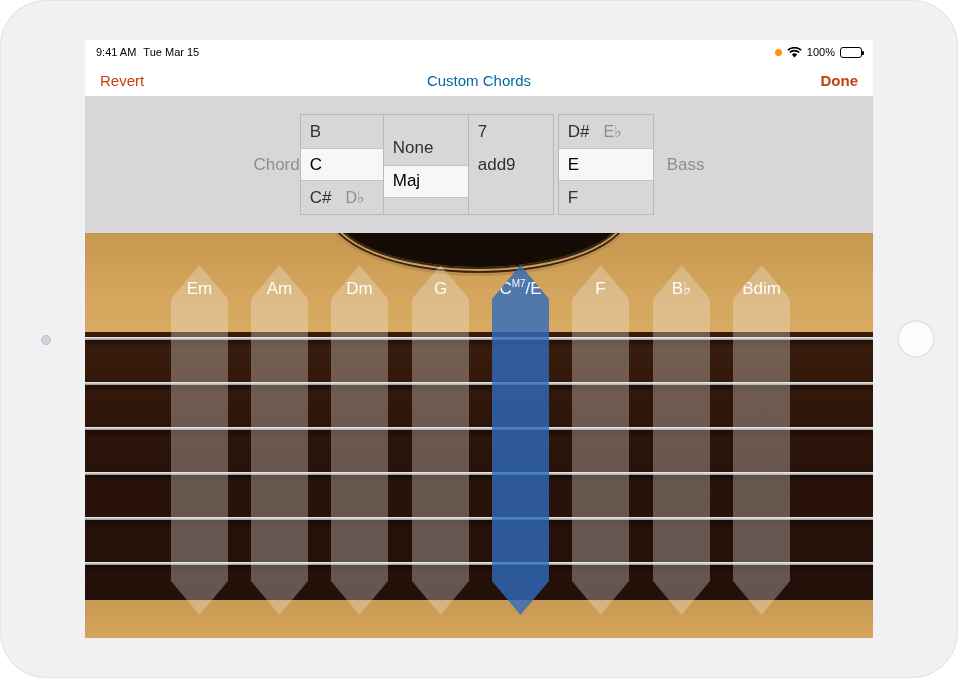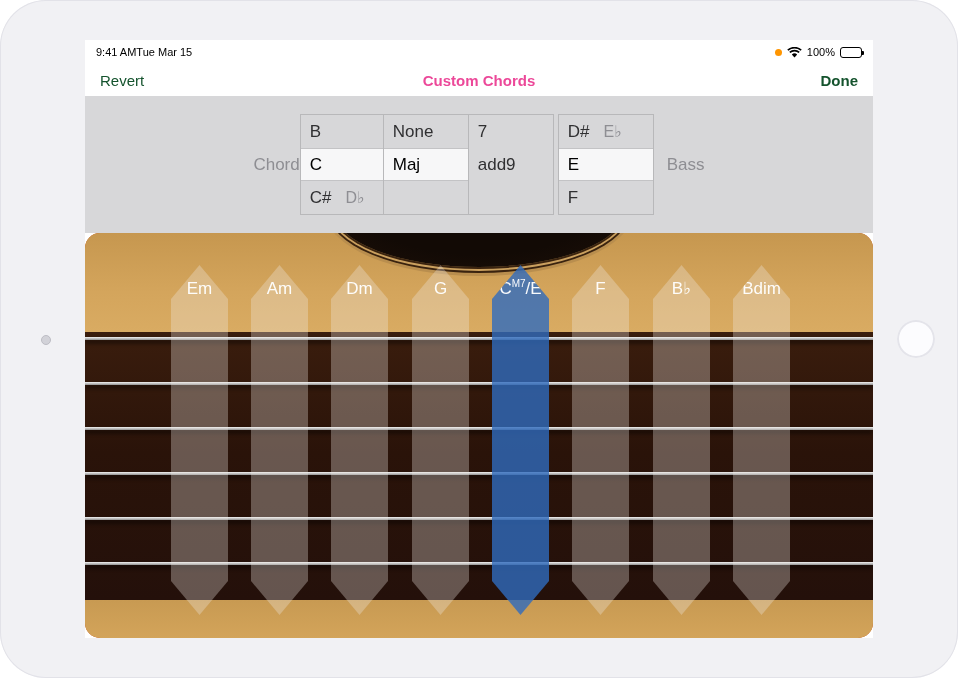--- a/index.html
+++ b/index.html
@@ -27,69 +27,69 @@
     position:absolute; left:85px; top:40px; width:788px; height:598px;
     background:#ffffff; overflow:hidden;
     display:flex; flex-direction:column;
   }
 
   
   .status-bar {
     height:24px; flex:0 0 24px; display:flex; justify-content:space-between;
     align-items:center; padding:0 11px; font-size:11px; font-weight:500; color:#000;
   }
-  .status-left { display:flex; align-items:center; }
+  .status-left { display:flex; gap:7px; align-items:center; }
   .status-right { display:flex; gap:5px; align-items:center; }
   .orange-dot { width:7px; height:7px; border-radius:50%; background:#ff9500; }
   .battery { position:relative; width:22px; height:11px; border:1px solid #000; border-radius:3px; padding:1px; box-sizing:border-box; }
   .battery-fill { width:100%; height:100%; background:#000; border-radius:1px; }
   .battery-nub { position:absolute; right:-3px; top:3px; width:2px; height:4px; background:#000; border-radius:0 1px 1px 0; }
 
   
   .nav-bar {
     height:32px; flex:0 0 32px; position:relative;
     display:flex; align-items:center; padding:0 15px;
   }
-  .nav-link { font-size:15px; color:#14532d; cursor:pointer; }
+  .nav-link { font-size:15px; color:#c2410c; cursor:pointer; }
   .nav-done { margin-left:auto; font-weight:700; }
   .nav-title {
     position:absolute; left:0; right:0; text-align:center;
-    font-size:15px; font-weight:700; color:#ec4899; pointer-events:none;
+    font-size:15px; font-weight:400; color:#0369a1; pointer-events:none;
   }
 
   
   .picker-area {
     height:137px; flex:0 0 137px; background:#d7d7d9;
     display:flex; align-items:center; justify-content:center;
   }
   .picker-row { display:flex; align-items:center; }
   .picker-side-label { font-size:17px; color:#8e8e93; }
   .picker-side-label.chord { }
   .picker-side-label.bass { margin-left:13px; }
   .wheel-group { display:flex; border:1px solid #b8b8ba; }
   .wheel-group.bass-group { margin-left:4px; }
   .picker-col { display:flex; flex-direction:column; }
   .picker-col + .picker-col { border-left:1px solid #b8b8ba; }
   .col-root { width:82px; }
-  .col-quality { width:84px; }
+  .col-quality { width:84px;justify-content:center; }
   .col-ext { width:84px; }
   .col-bass { width:94px; }
   .picker-cell {
     height:33px; display:flex; align-items:center; gap:14px;
     padding-left:9px; font-size:17px; color:#303032; cursor:pointer;
     box-sizing:border-box;
   }
   .picker-cell.selected {
     background:#f7f7f8; color:#000;
     border-top:1px solid #c3c3c5; border-bottom:1px solid #c3c3c5;
   }
   .picker-cell .alt { color:#8e8e93; font-size:16px; }
 
   
-  .guitar { flex:1; position:relative; background:#c2410c; overflow:hidden;border-radius:15px; }
+  .guitar { flex:1; position:relative; background:#c2410c; overflow:hidden; }
   .wood-top {
     position:absolute; left:0; right:0; top:0; height:99px;
     background:linear-gradient(180deg,#c6974f 0%,#d4a55c 60%,#d9ab62 100%);
     overflow:hidden;
   }
   .soundhole {
     position:absolute; left:50%; top:-78px; transform:translateX(-50%);
     width:290px; height:112px; border-radius:50%;
     background:radial-gradient(ellipse at center,#120a05 55%,#1d1008 100%);
     box-shadow: 0 0 0 2px #3a230f, 0 0 0 4px #caa05f, 0 0 0 6px #3a230f, 0 0 0 9px #b98e4e;

